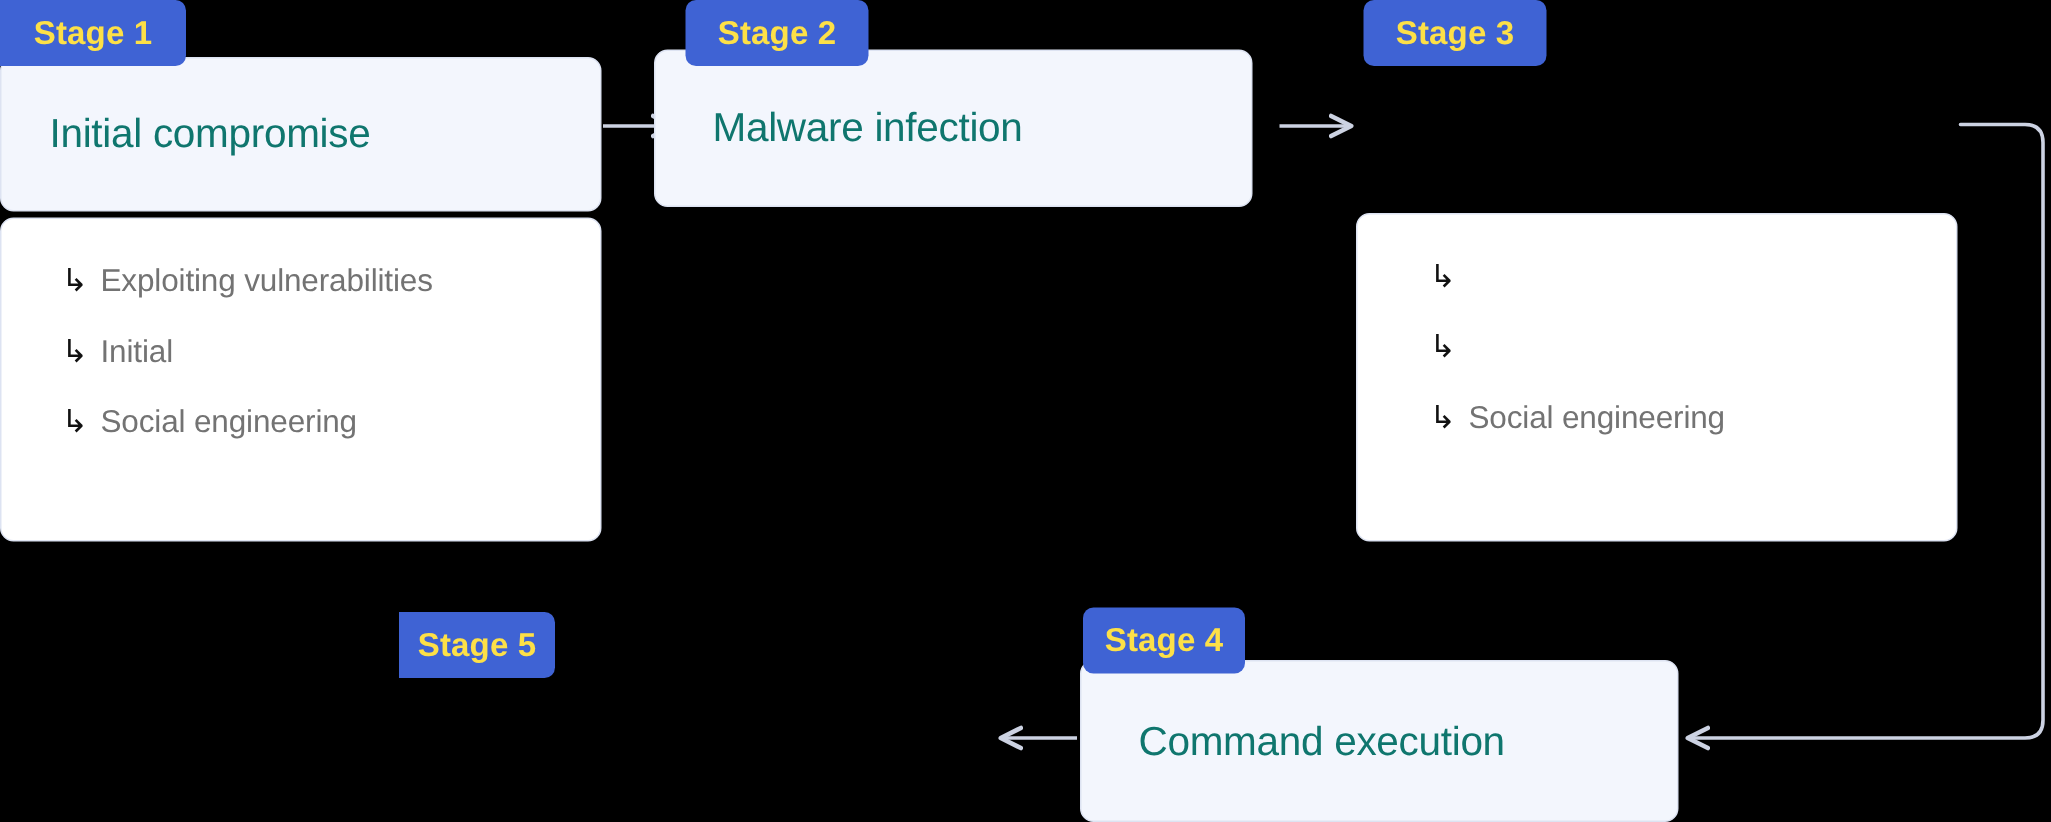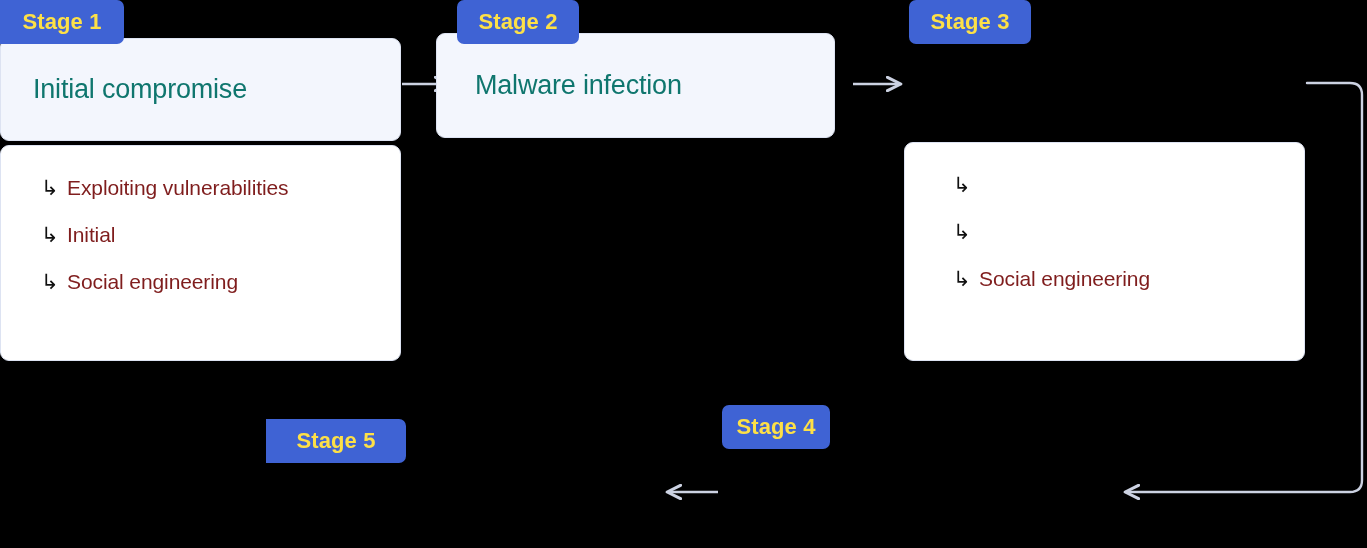--- a/index.html
+++ b/index.html
@@ -87,21 +87,21 @@
     flex: 0 0 auto;
     width: 30px;
     color: #111111;
     font-size: 21px;
     line-height: 27px;
     text-align: left;
     padding-left: 6px;
     box-sizing: border-box;
   }
   .list-item .item-text {
-    color: #7f1d1d;
+    color: #737373;
     font-size: 21px;
     line-height: 27px;
     letter-spacing: -0.1px;
     padding-right: 14px;
   }
 
   
   .s1-title  { left: 0px;   top: 38px;  width: 401px; height: 103px; }
   .s1-title .title-text { margin-left: 32px; }
   .s1-badge  { left: 0px;   width: 124px; }
@@ -117,21 +117,21 @@
   .s3-badge  { left: 909px; width: 122px; }
   .s3-list   { left: 904px; top: 142px; width: 401px; height: 219px; }
   .s3-list .list-item .arrow-glyph { padding-left: 48px; width: 74px; }
 
   .s4-title  { left: 720px; top: 440px; width: 399px; height: 108px; }
   .s4-title .title-text { margin-left: 38px; }
   .s4-badge  { left: 722px; top: 405px; width: 108px; }
 
   .s5-title  { left: 266px; top: 440px; width: 401px; height: 108px; }
   .s5-title .title-text { margin-left: 38px; }
-  .s5-badge  { left: 266px; top: 419px; width: 140px; }
+  .s5-badge  { left: 266px; top: 408px; width: 104px; }
 </style>
 </head>
 <body>
 
 <div id="canvas">
 
   <svg id="connectors" viewBox="0 0 1367 548" width="1367" height="548">
     <defs>
       <marker id="arrowR" viewBox="0 0 10 10" refX="8.5" refY="5" markerWidth="7" markerHeight="7" orient="auto-start-reverse">
         <path d="M 1 1 L 9 5 L 1 9" fill="none" stroke="#ccd2e2" stroke-width="1.8" stroke-linecap="round" stroke-linejoin="round"></path>
@@ -184,20 +184,23 @@
     </div>
     <div class="list-item">
       <span class="arrow-glyph">↳</span>
     </div>
     <div class="list-item">
       <span class="arrow-glyph">↳</span>
       <span class="item-text">Social engineering</span>
     </div>
   </div>
 
+  <div class="title-box s4-title">
+    <span class="title-text">Command execution</span>
+  </div>
   <div class="badge s4-badge">
     <span>Stage 4</span>
   </div>
 
   <div class="badge s5-badge flush-left">
     <span>Stage 5</span>
   </div>
 
 </div>
 

